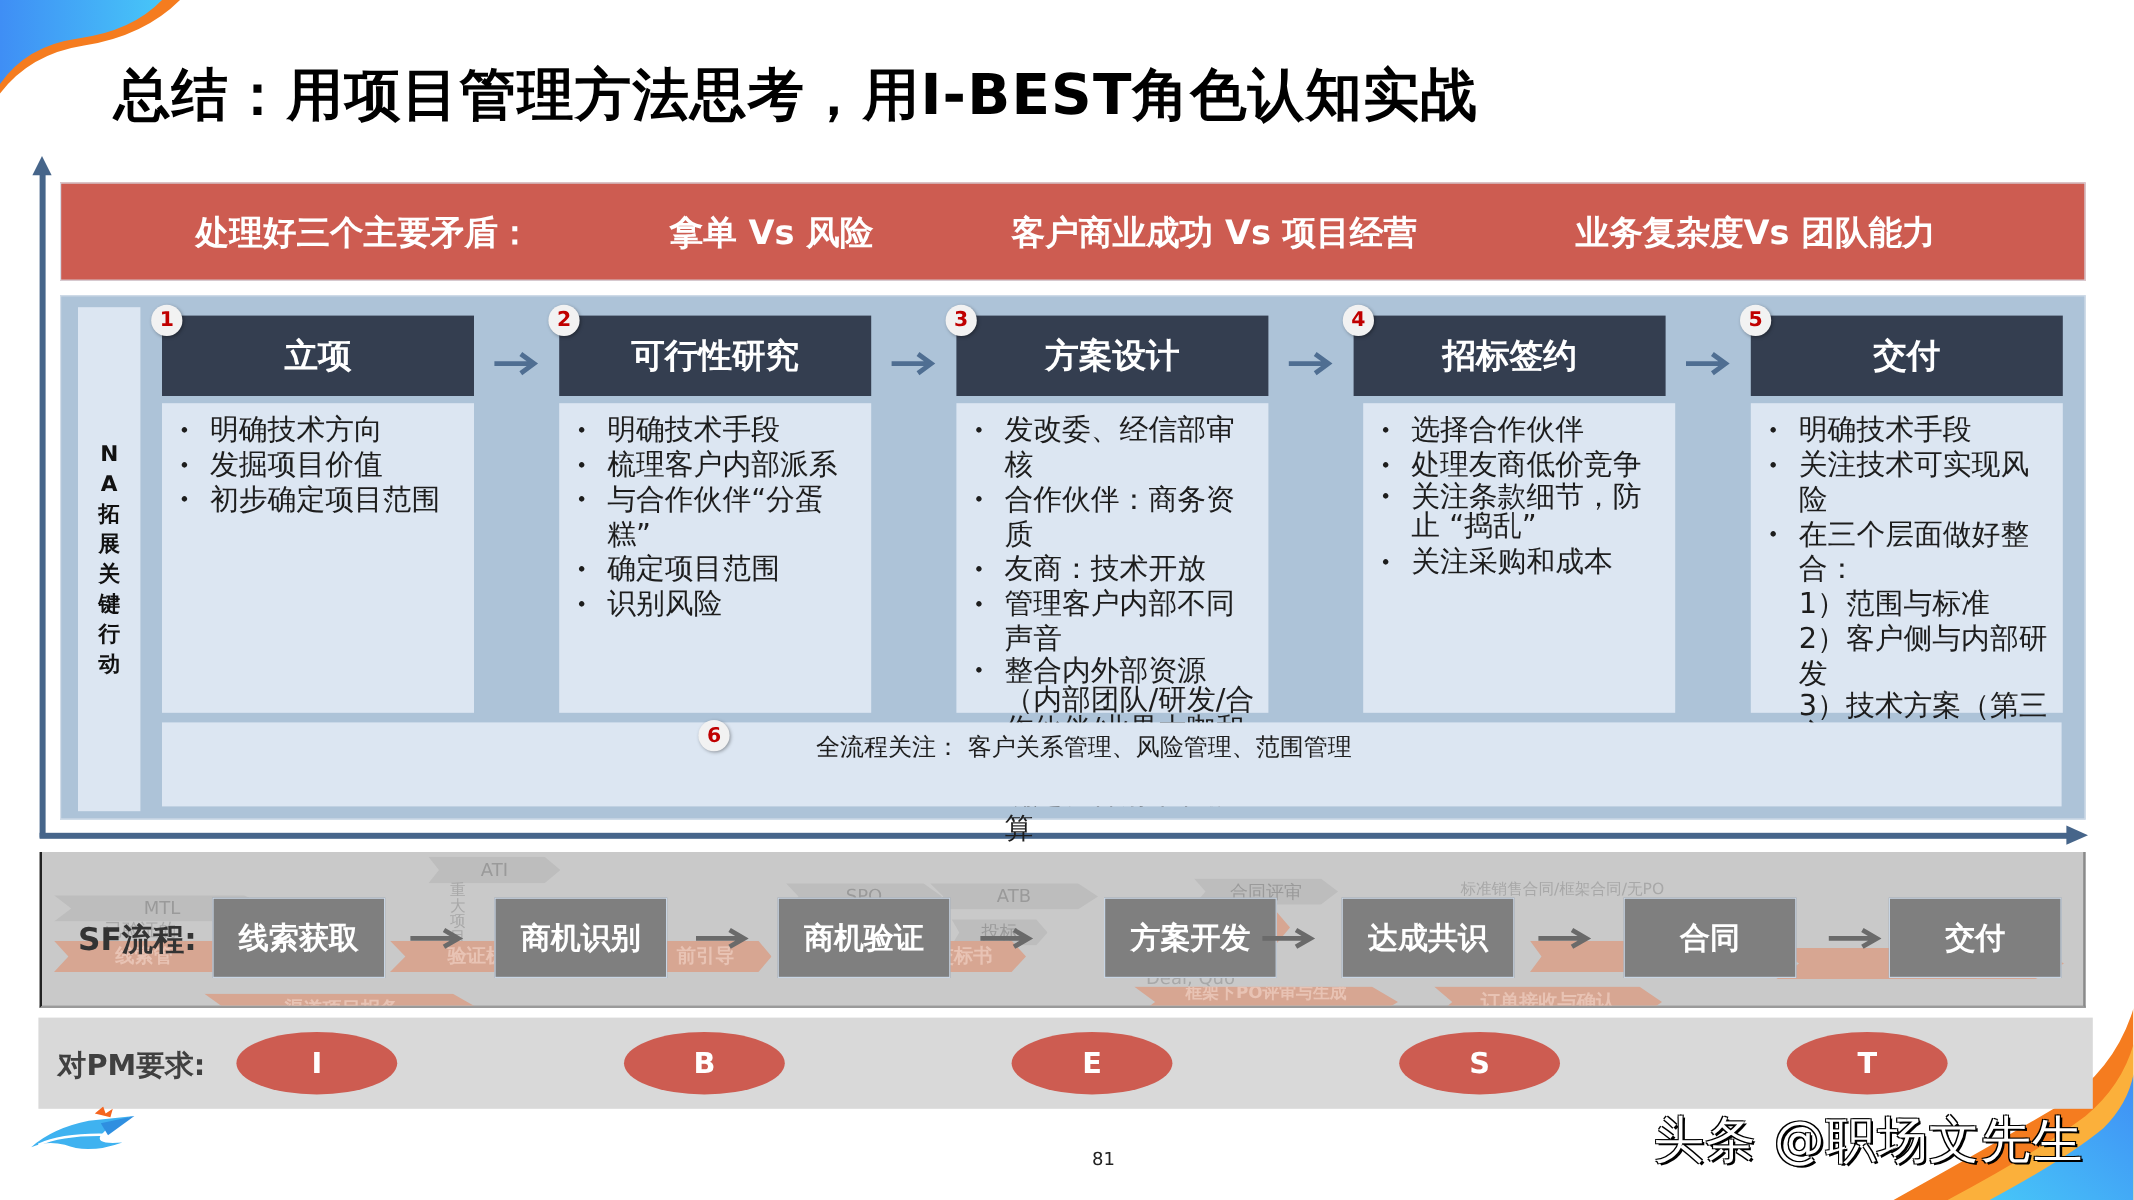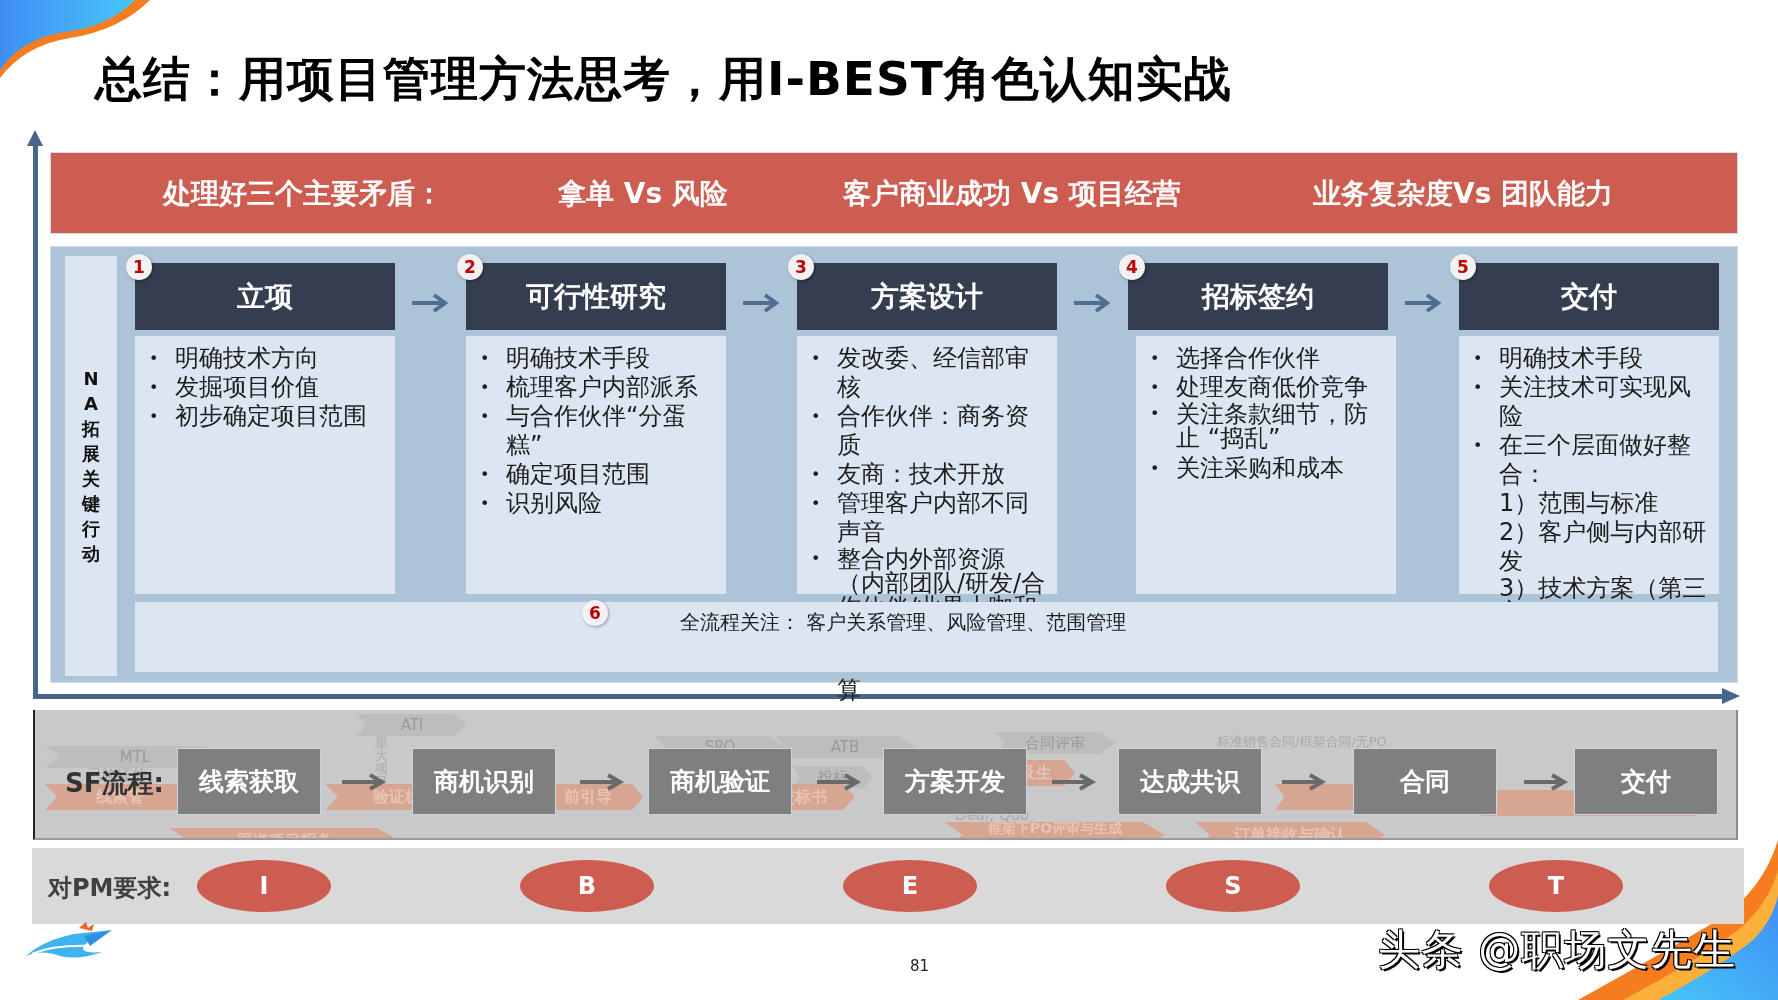--- a/index.html
+++ b/index.html
@@ -209,21 +209,21 @@
     <path d="M2 10 H40 M30 3 L42 10 L30 17" stroke="#6a6a6a" stroke-width="4" fill="none"></path>
   </svg>
 <div class="sf-box" style="left:412px;">商机识别</div>
 <svg class="sf-arrow" style="left:578px;" viewBox="0 0 46 20">
     <path d="M2 10 H40 M30 3 L42 10 L30 17" stroke="#6a6a6a" stroke-width="4" fill="none"></path>
   </svg>
 <div class="sf-box" style="left:648px;">商机验证</div>
 <svg class="sf-arrow" style="left:815px;" viewBox="0 0 46 20">
     <path d="M2 10 H40 M30 3 L42 10 L30 17" stroke="#6a6a6a" stroke-width="4" fill="none"></path>
   </svg>
-<div class="sf-box" style="left:883px;">方案开发</div>
+<div class="sf-box" style="left:920px;">方案开发</div>
 <svg class="sf-arrow" style="left:1050px;" viewBox="0 0 46 20">
     <path d="M2 10 H40 M30 3 L42 10 L30 17" stroke="#6a6a6a" stroke-width="4" fill="none"></path>
   </svg>
 <div class="sf-box" style="left:1118px;">达成共识</div>
 <svg class="sf-arrow" style="left:1280px;" viewBox="0 0 46 20">
     <path d="M2 10 H40 M30 3 L42 10 L30 17" stroke="#6a6a6a" stroke-width="4" fill="none"></path>
   </svg>
 <div class="sf-box" style="left:1353px;">合同</div>
 <svg class="sf-arrow" style="left:1522px;" viewBox="0 0 46 20">
     <path d="M2 10 H40 M30 3 L42 10 L30 17" stroke="#6a6a6a" stroke-width="4" fill="none"></path>

